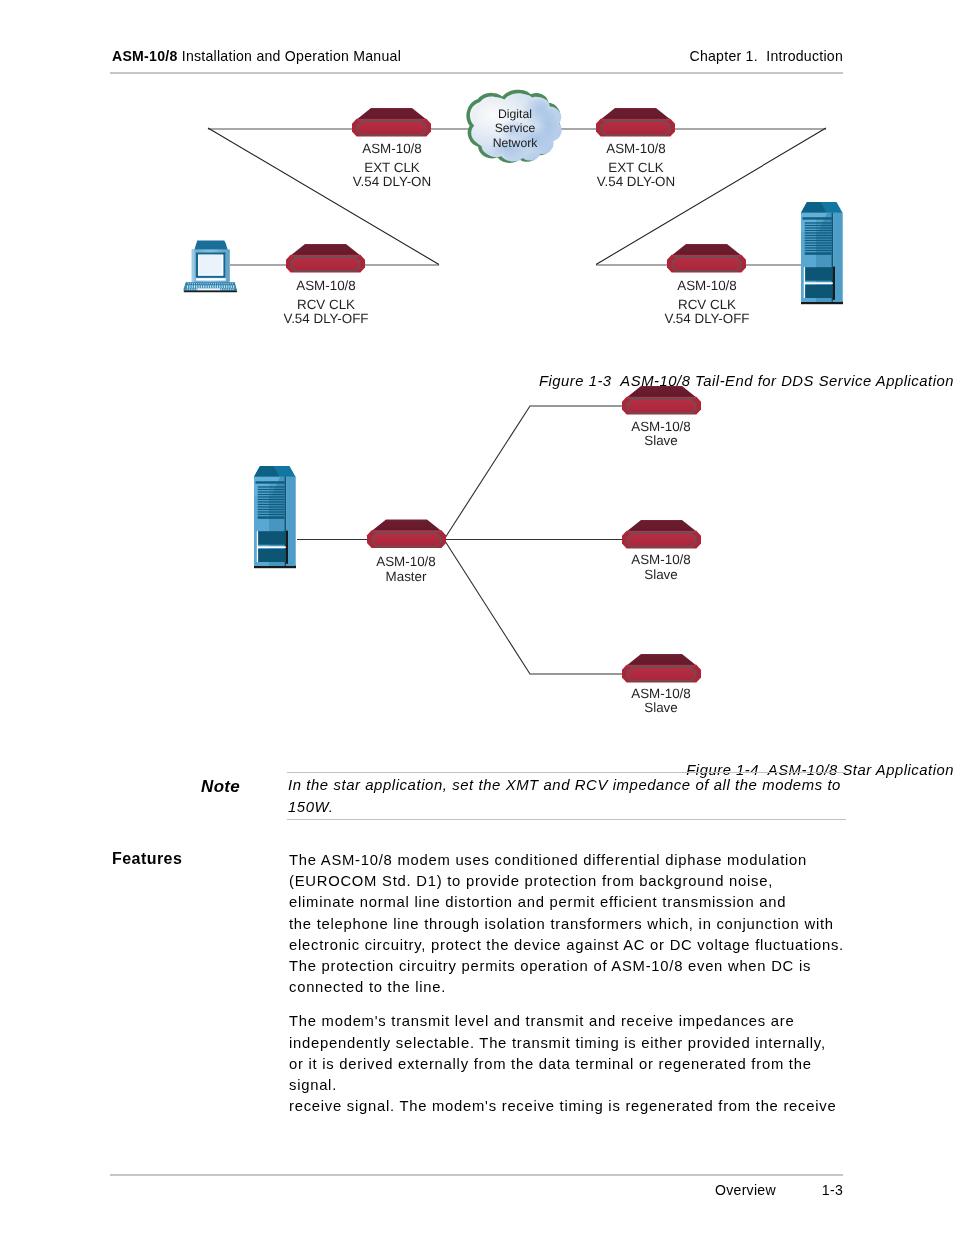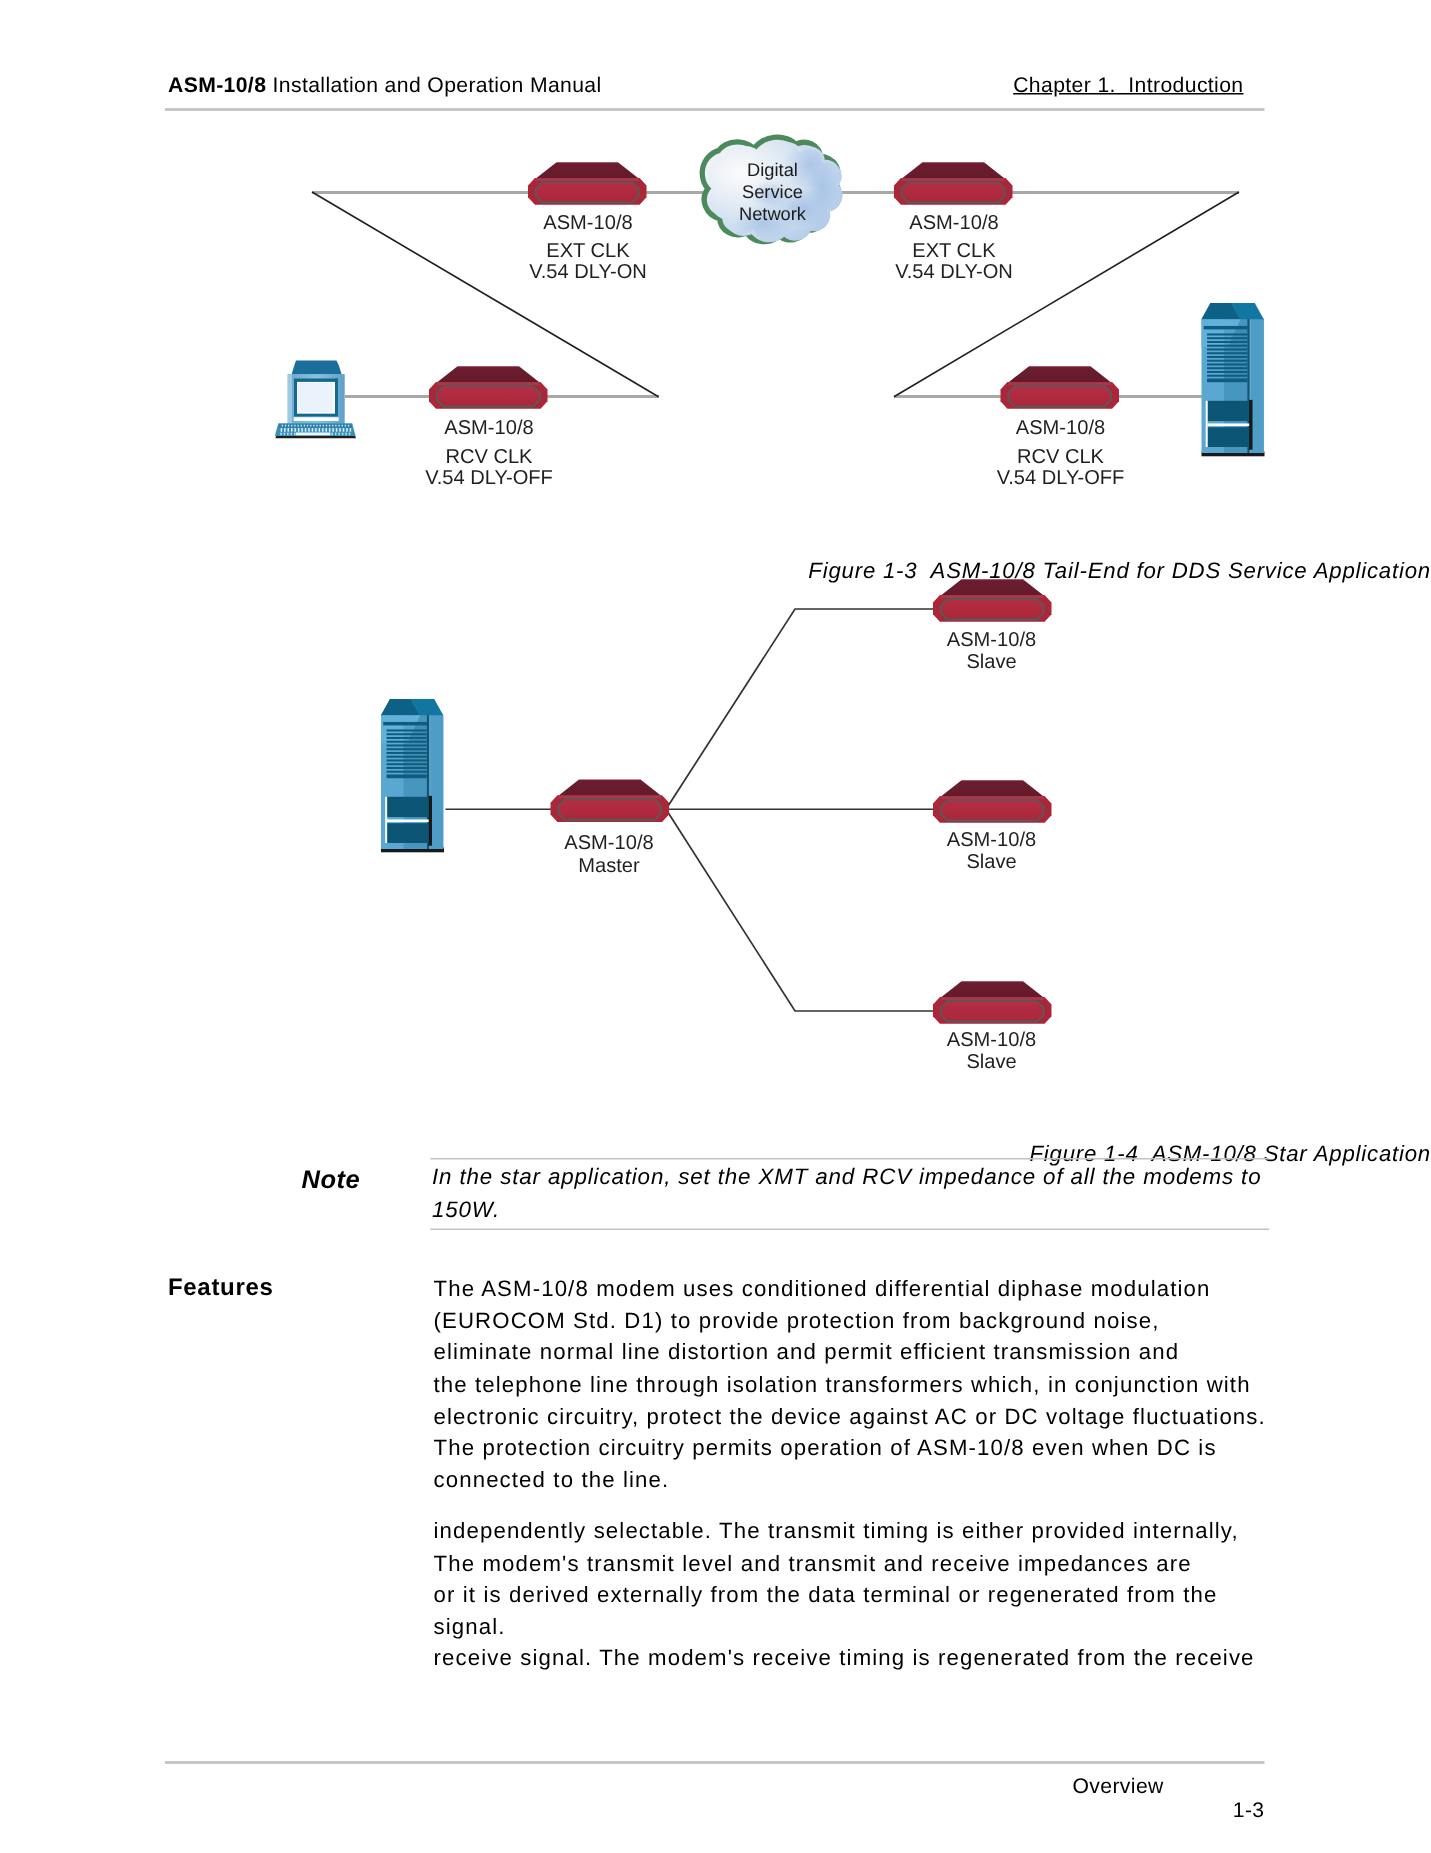--- a/index.html
+++ b/index.html
@@ -4,24 +4,24 @@
 <style>
   html,body{margin:0;padding:0;background:#ffffff;}
   body{width:954px;height:1235px;position:relative;overflow:hidden;
        font-family:"Liberation Sans", sans-serif;color:#000;
        -webkit-font-smoothing:antialiased;text-rendering:optimizeLegibility;}
   .page{position:absolute;left:0;top:0;width:875px;height:1235px;}
 
   
   .hdr{position:absolute;left:112px;top:47px;width:731px;font-size:14.1px;line-height:18px;letter-spacing:0.26px;}
   .hdr .l{position:absolute;left:0;top:0;white-space:nowrap;}
-  .hdr .r{position:absolute;right:14px;top:0;white-space:pre;text-decoration:underline;}
+  .hdr .r{position:absolute;right:0;top:0;white-space:pre;}
   .ftr{position:absolute;left:110px;top:1182px;width:733px;font-size:14.1px;line-height:17px;letter-spacing:0.26px;}
   .ftr .a{position:absolute;left:605px;top:0;}
-  .ftr .b{position:absolute;right:0;top:16px;}
+  .ftr .b{position:absolute;right:0;top:0;}
   .rule{position:absolute;left:110px;width:733px;height:1.5px;background:#c6c6c6;}
 
   
   .fig{position:absolute;}
   .cap{position:absolute;width:954px;text-align:right;font-style:italic;white-space:pre;
        font-size:14.8px;line-height:20px;letter-spacing:0.53px;margin-top:28px;}
 
   
   .note-label{position:absolute;left:201px;font-weight:bold;font-style:italic;
               font-size:17px;line-height:20px;letter-spacing:0.35px;}
@@ -367,22 +367,22 @@
     <p>
         <span class="tl">The ASM-10/8 modem uses conditioned differential diphase modulation</span>
         <span class="tl">(EUROCOM Std. D1) to provide protection from background noise,</span>
         <span class="tl">eliminate normal line distortion and permit efficient transmission and</span>
         <span class="tl">the telephone line through isolation transformers which, in conjunction with</span>
         <span class="tl">electronic circuitry, protect the device against AC or DC voltage fluctuations.</span>
         <span class="tl">The protection circuitry permits operation of ASM-10/8 even when DC is</span>
         <span class="tl">connected to the line.</span>
       </p>
     <p>
+        <span class="tl">The modem's transmit level and transmit and receive impedances are</span>
         <span class="tl">independently selectable. The transmit timing is either provided internally,</span>
-        <span class="tl">The modem's transmit level and transmit and receive impedances are</span>
         <span class="tl">or it is derived externally from the data terminal or regenerated from the</span>
         <span class="tl">signal.</span>
         <span class="tl">receive signal. The modem's receive timing is regenerated from the receive</span>
       </p>
   </div>
 
   <div class="rule" style="top:1174px"></div>
   <div class="ftr">
     <span class="a">Overview</span>
     <span class="b">1-3</span>

